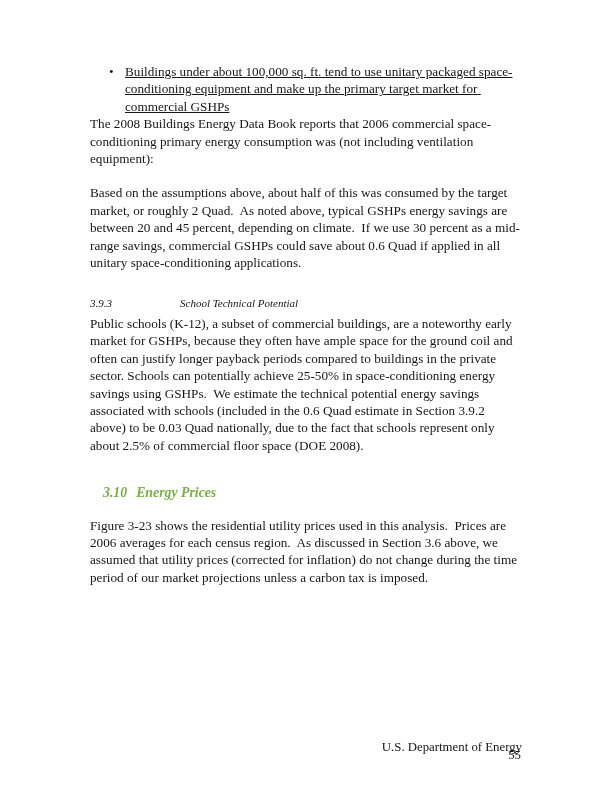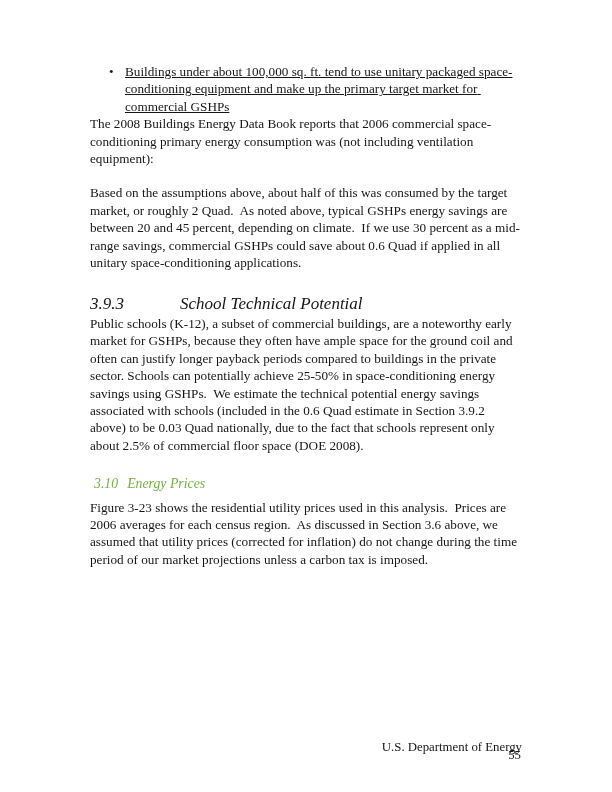--- a/index.html
+++ b/index.html
@@ -43,30 +43,30 @@
     position: absolute;
     left: -16px;
     top: 0;
   }
   .spacer-line { height: 17px; }
   .spacer-big { height: 24px; }
   .heading-sub {
     margin: 0;
     font-style: italic;
     font-weight: normal;
-    font-size: 17px;
+    font-size: 11px;
   }
   .heading-sub .h-num {
     display: inline-block;
     width: 90px;
   }
   .heading-section {
-    margin: 4px;
+    margin: 13px;
     font-style: italic;
-    font-weight: normal;
+    font-weight: bold;
     font-size: 13.8px;
     color: #76b043;
   }
   .heading-section .h-num {
     display: inline-block;
     margin-right: 9px;
   }
   .gap-after-heading { height: 2px; }
   .footer {
     position: absolute;

